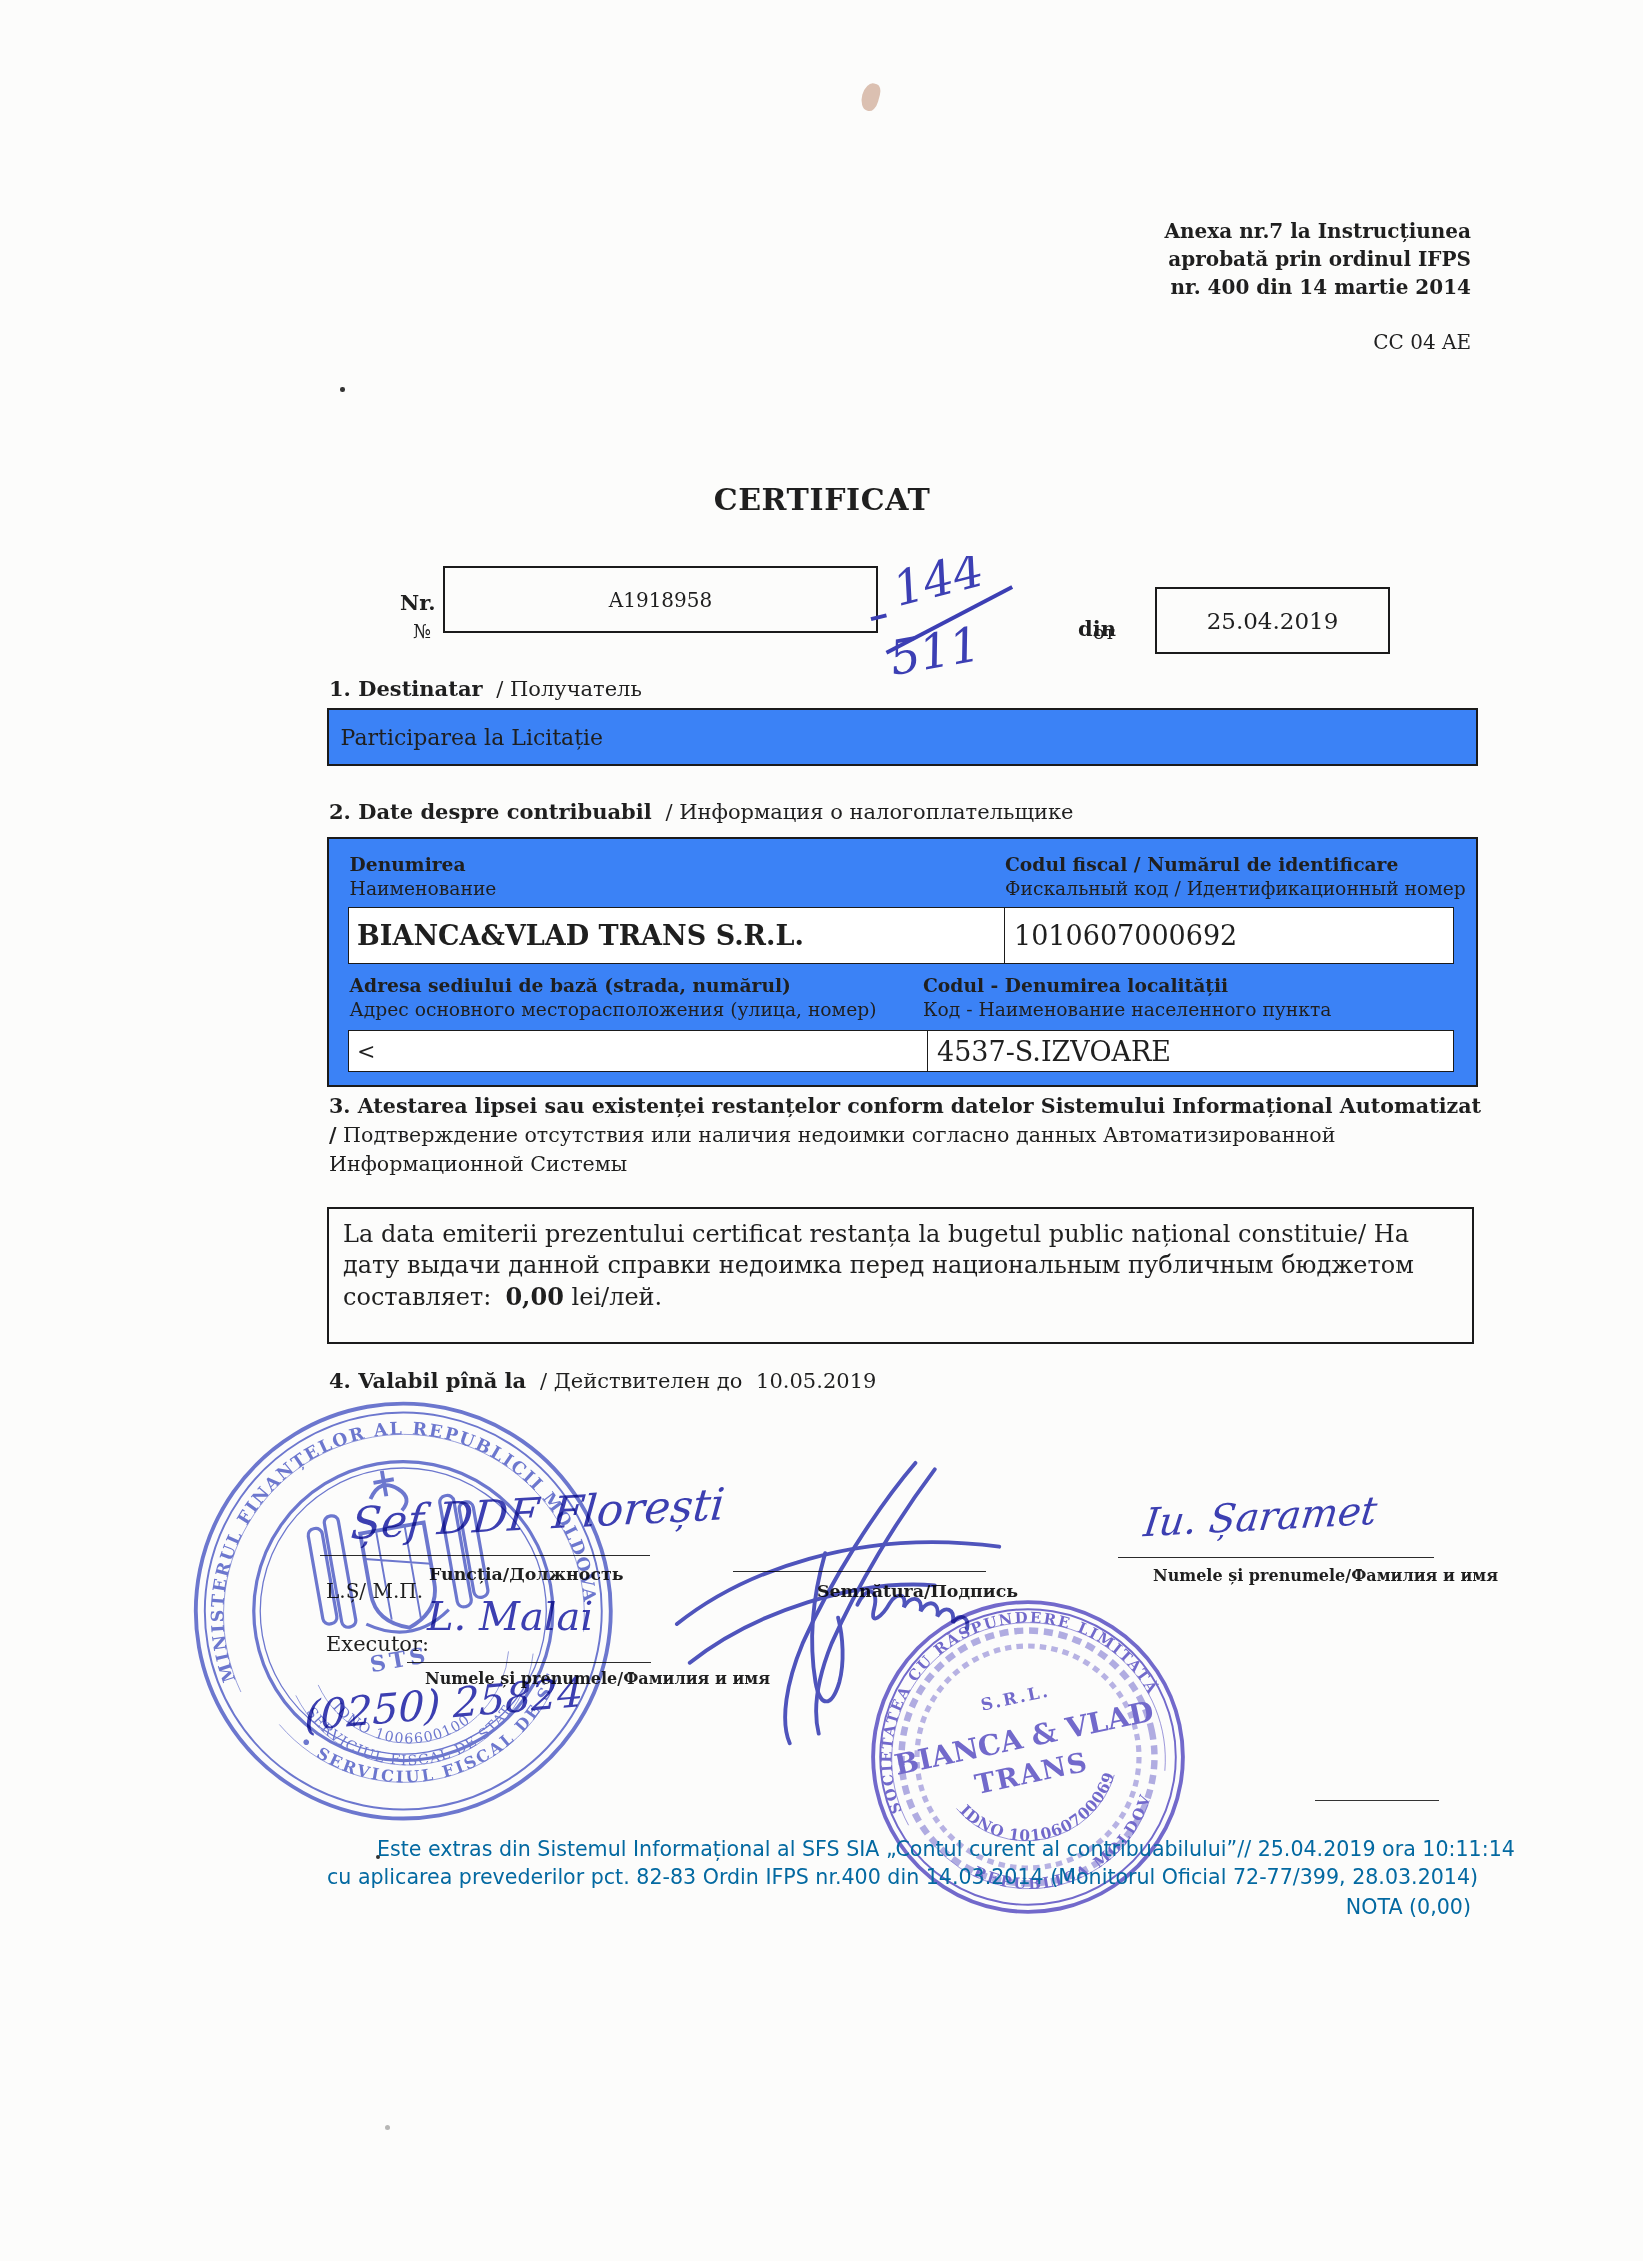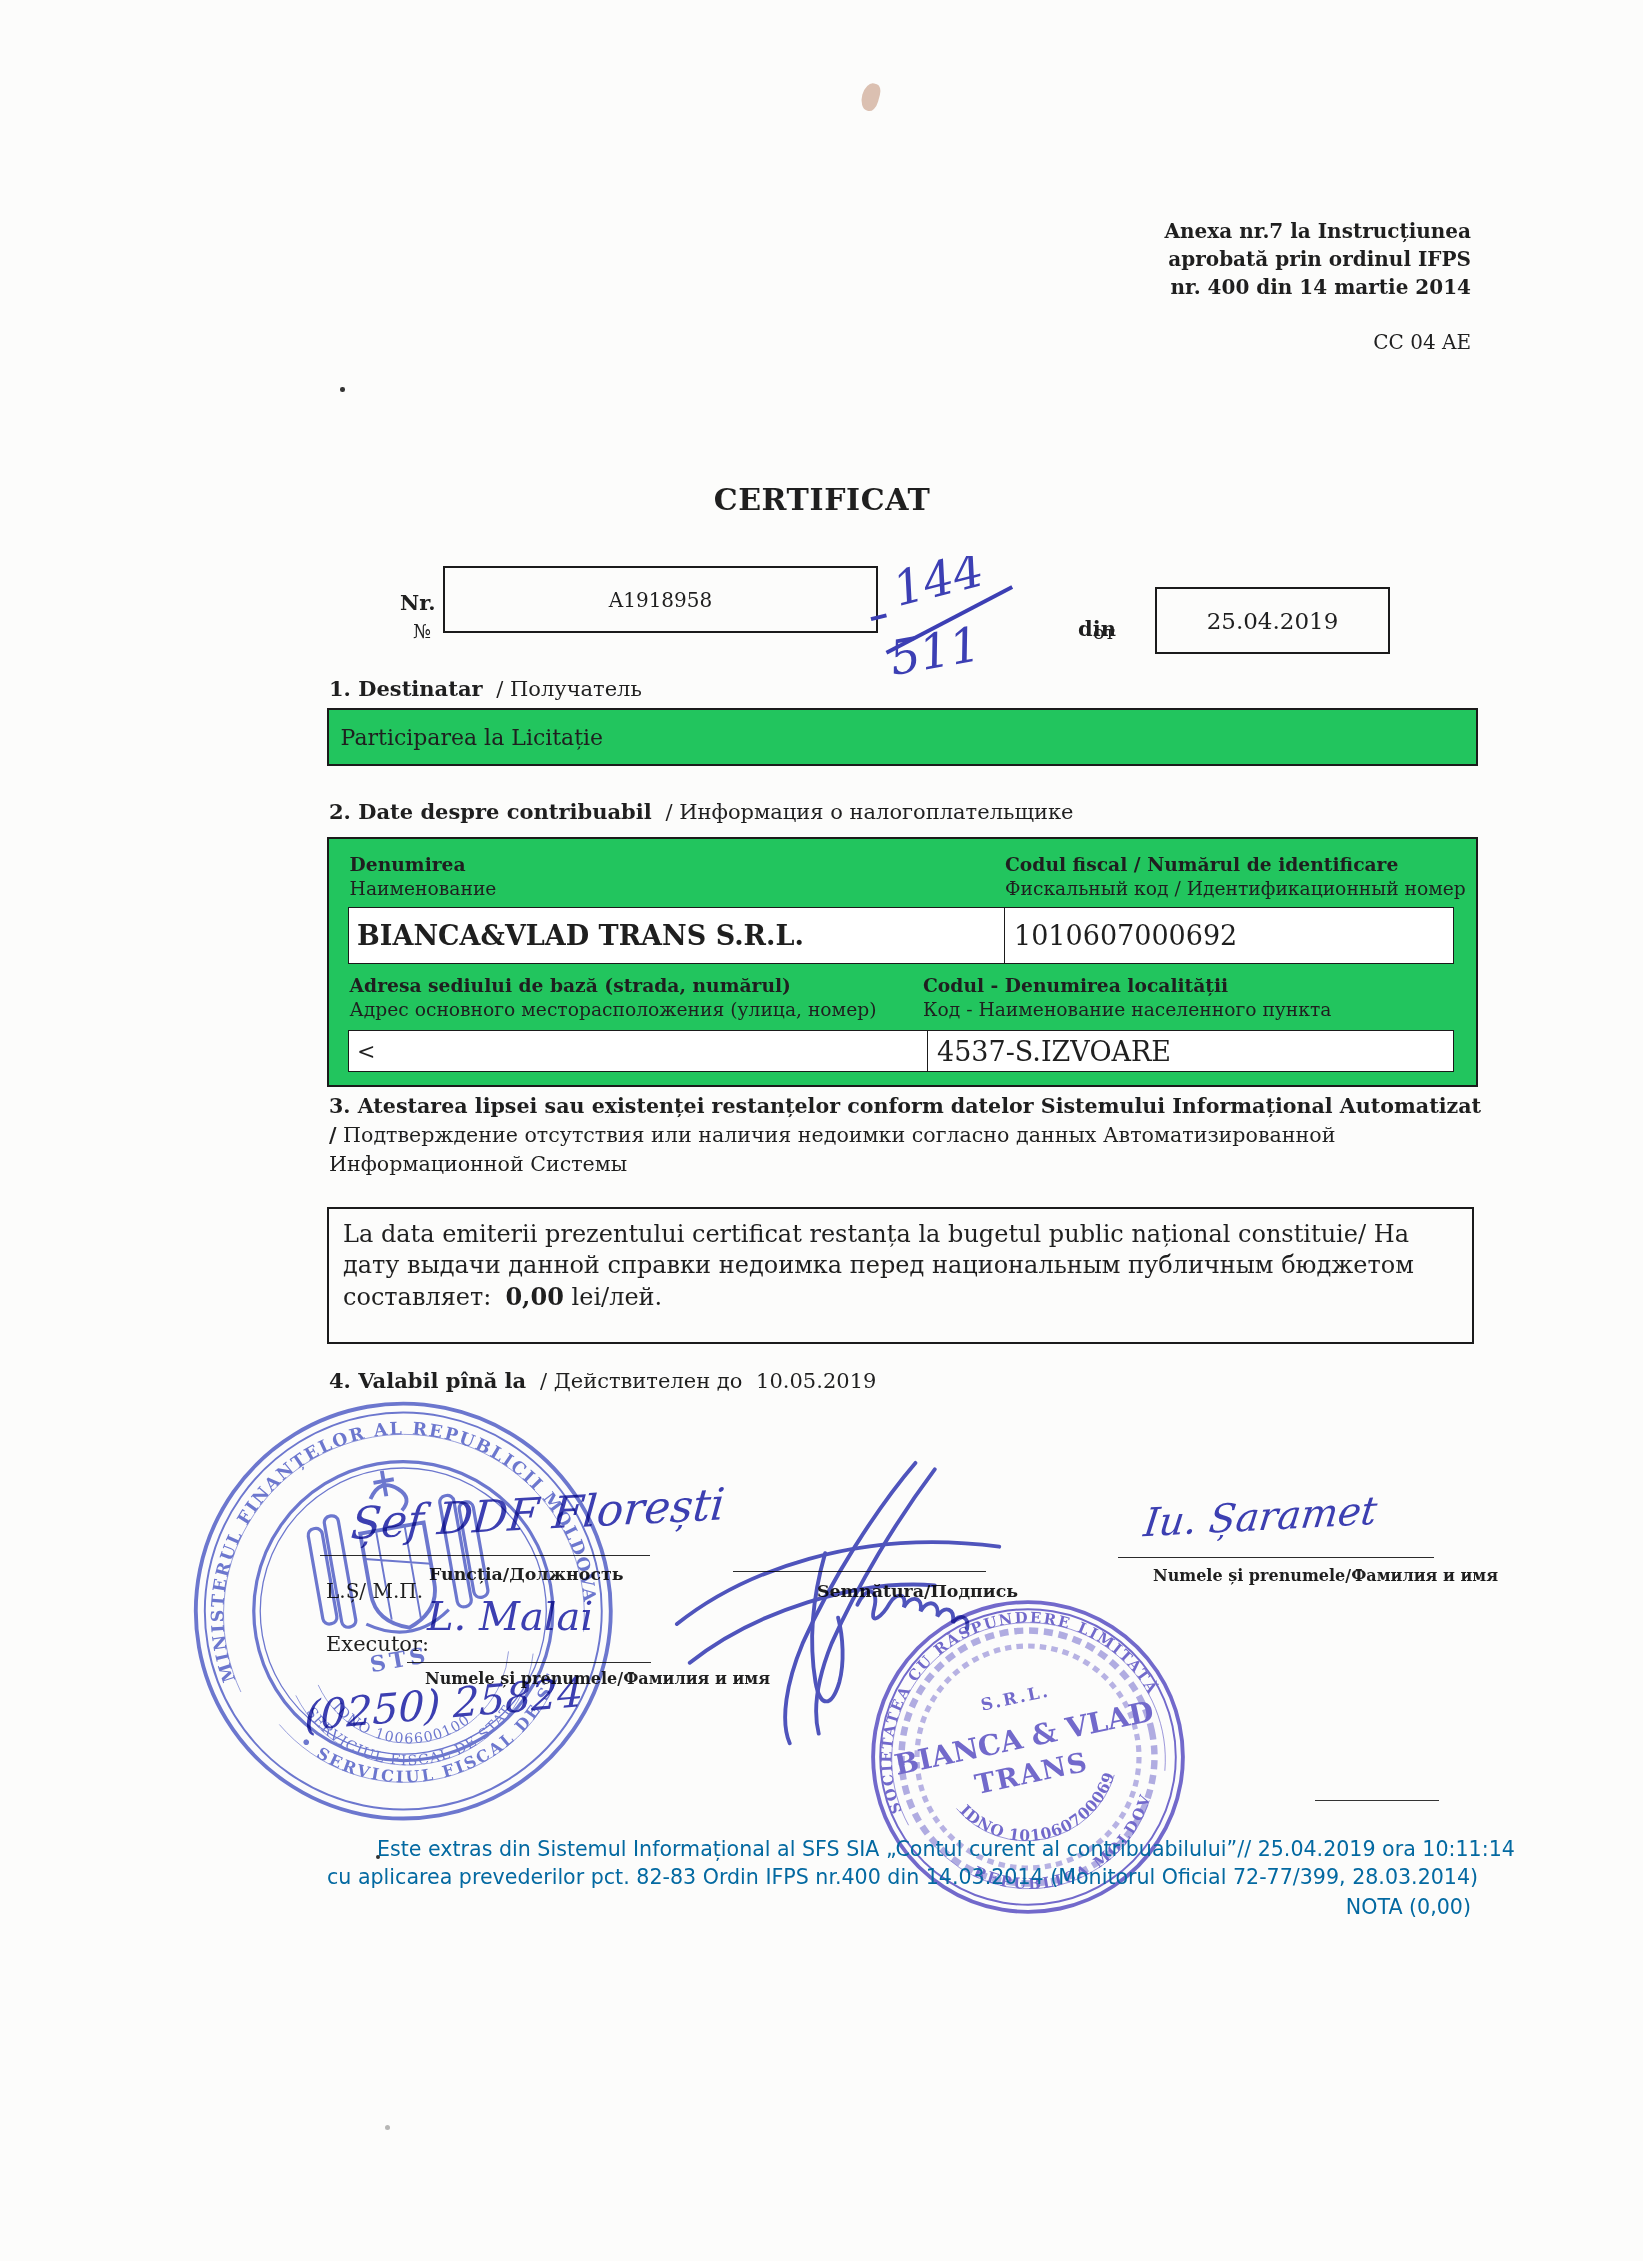--- a/index.html
+++ b/index.html
@@ -19,21 +19,21 @@
   .numbox{left:443px;top:566px;width:431px;height:63px;border:2.6px solid #1b1b1b;
           display:flex;align-items:center;justify-content:center;font-size:20px;}
   .dinlab{left:1078px;top:616px;font-size:21px;font-weight:bold;}
   .dinlab2{left:1093px;top:621px;font-size:19.3px;}
   .datebox{left:1155px;top:587px;width:231px;height:63px;border:2.6px solid #1b1b1b;
            display:flex;align-items:center;justify-content:center;font-size:23px;}
   
   .sechead{font-size:21px;}
   .sechead .ru{font-weight:normal;margin-left:6.4px;}
   
-  .bigbox{border:2.6px solid #1b1b1b;background:#22c55e;}
+  .bigbox{border:2.6px solid #1b1b1b;background:#3b82f6;}
   .dest-box{left:327px;top:708px;width:1147px;height:54px;display:flex;align-items:center;}
   .dest-box span{margin-left:11.6px;font-size:22px;}
   .s2box{left:327px;top:837px;width:1147px;height:246px;}
   .lab-b{font-size:18.7px;font-weight:bold;}
   .lab-r{font-size:18.7px;}
   .valrow{position:absolute;border:1.9px solid #1b1b1b;display:flex;background:#fff;}
   .valrow .cell{display:flex;align-items:center;font-size:27px;overflow:hidden;}
   .divline{border-left:1.9px solid #1b1b1b;}
   .s3head{left:329px;top:1092px;width:1154px;font-size:20.6px;line-height:29px;}
   .s3head .ru{font-weight:normal;}

